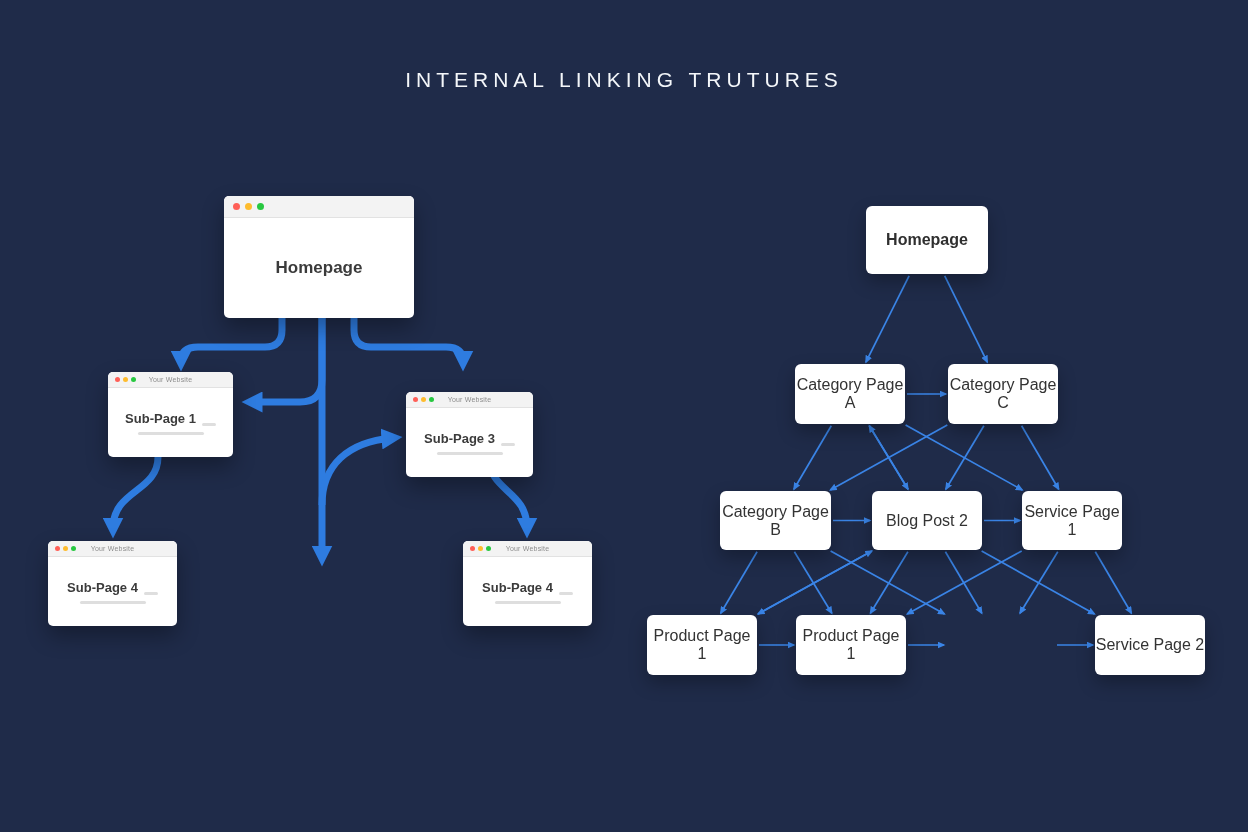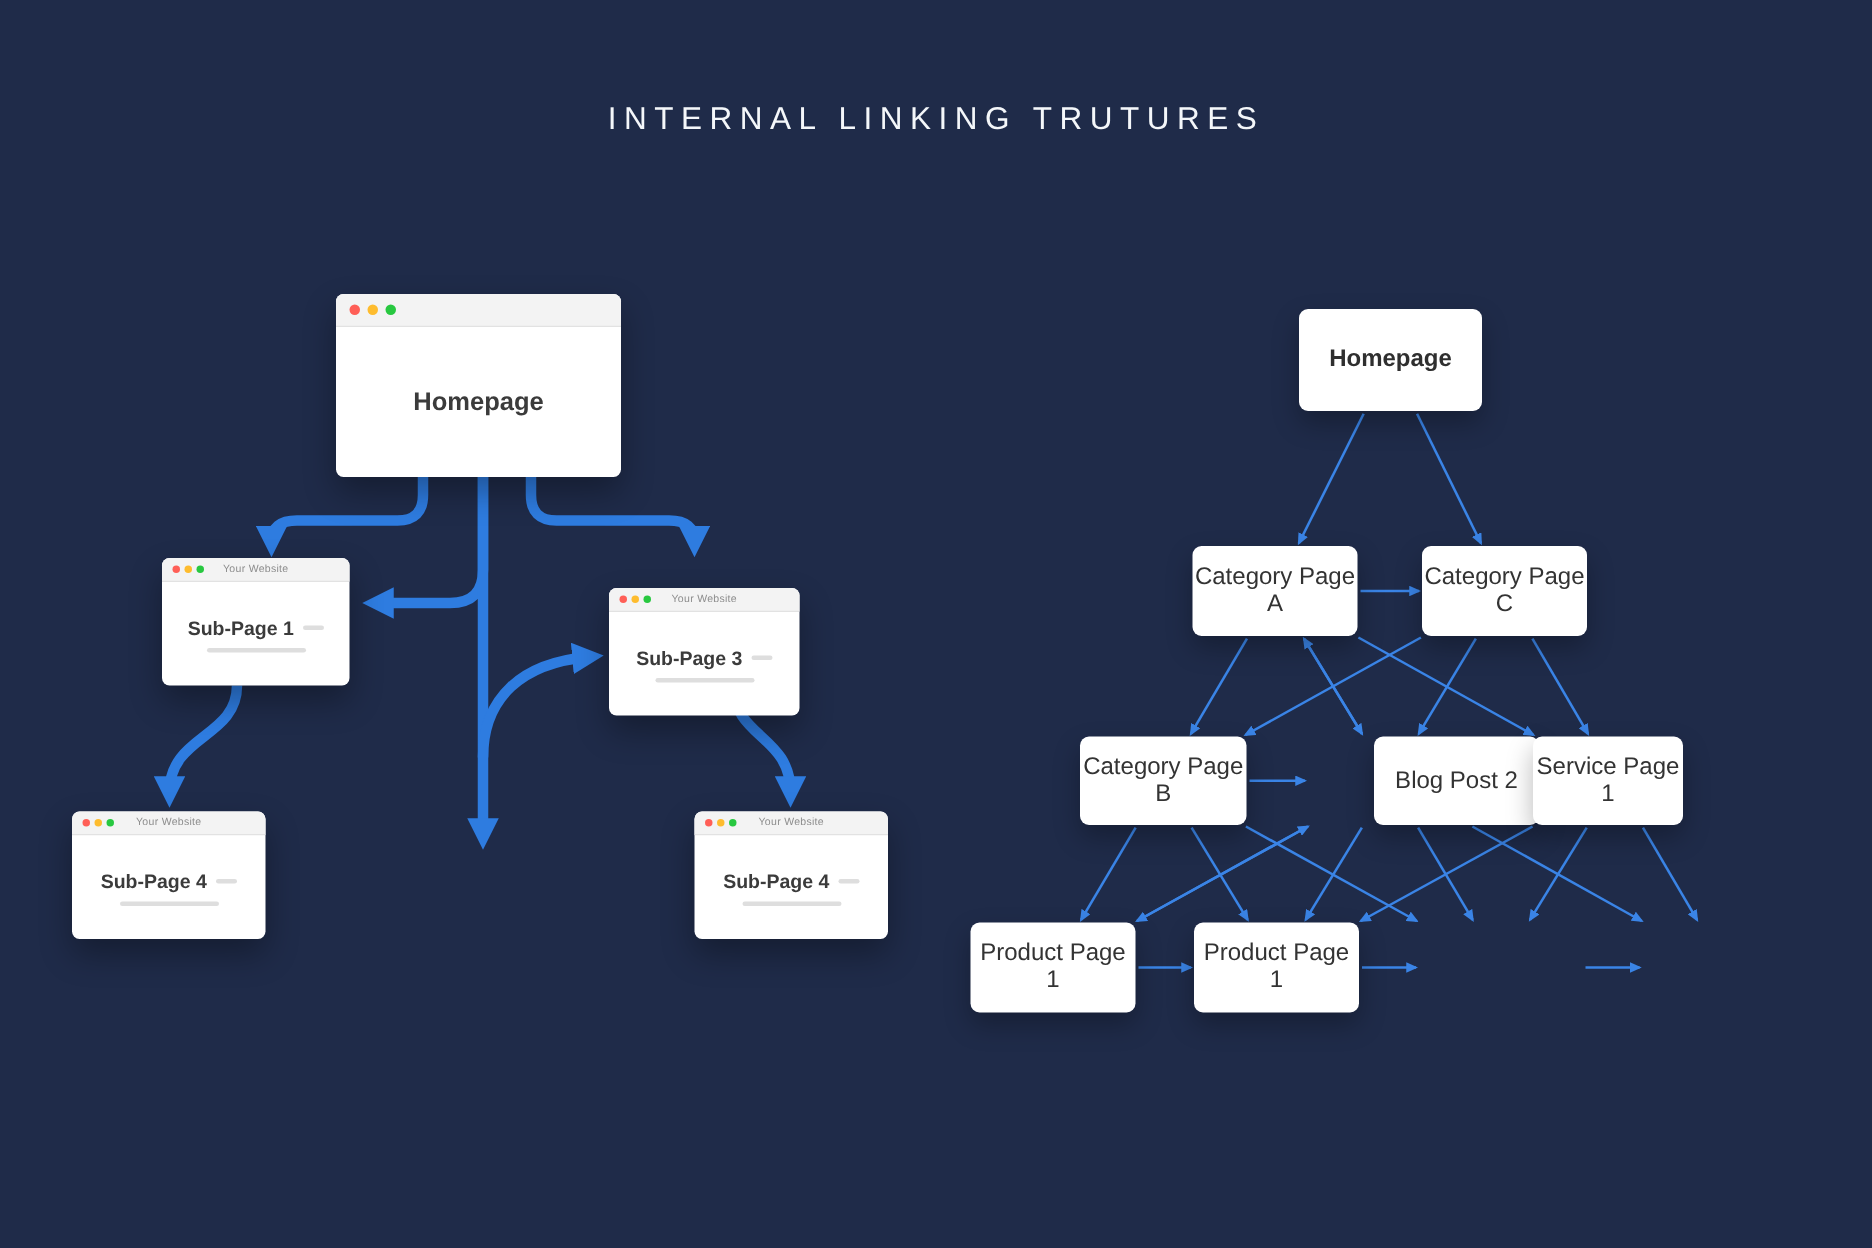--- a/index.html
+++ b/index.html
@@ -46,21 +46,21 @@
   .btitle {
     position: absolute; left: 0; right: 0; text-align: center;
     font-size: 7px; color: #8d8d8d; letter-spacing: 0.2px;
   }
   .bbody {
     display: flex; flex-direction: column; align-items: center; justify-content: center;
     height: calc(100% - 22px);
   }
   .bwin-sm .bbody { height: calc(100% - 16px); gap: 6px; }
   .blabel-lg { font-size: 17px; font-weight: 700; color: #3b3b3b; }
-  .label-row { display: flex; align-items: center; gap: 6px; }
+  .label-row { display: flex; align-items: flex-end; gap: 6px; }
   .blabel-sm { font-size: 13px; font-weight: 700; color: #3b3b3b; }
   .skel { background: #dedede; height: 3px; border-radius: 2px; }
   .skel-side { width: 14px; }
   .skel-under { width: 66px; }
 
   
   .node {
     position: absolute; background: #ffffff; border-radius: 6px;
     box-shadow: 0 8px 18px rgba(0,0,0,0.28);
     display: flex; align-items: center; justify-content: center;
@@ -199,18 +199,19 @@
         <span class="skel skel-side"></span>
       </div>
       <span class="skel skel-under"></span>
     </div>
   </div>
 
   <div class="node node-lg" style="left:866px;top:206px;width:122px;height:68px">Homepage</div>
   <div class="node" style="left:795px;top:364px;width:110px;height:60px">Category Page A</div>
   <div class="node" style="left:948px;top:364px;width:110px;height:60px">Category Page C</div>
   <div class="node" style="left:720px;top:491px;width:111px;height:59px">Category Page B</div>
-  <div class="node" style="left:916px;top:491px;width:110px;height:59px">Blog Post 2</div>
+  <div class="node" style="left:872px;top:491px;width:110px;height:59px">Blog Post 2</div>
   <div class="node" style="left:1022px;top:491px;width:100px;height:59px">Service Page 1</div>
   <div class="node" style="left:647px;top:615px;width:110px;height:60px">Product Page 1</div>
   <div class="node" style="left:796px;top:615px;width:110px;height:60px">Product Page 1</div>
+  <div class="node" style="left:1095px;top:615px;width:110px;height:60px">Service Page 2</div>
 
 </div>
 
 </body></html>

